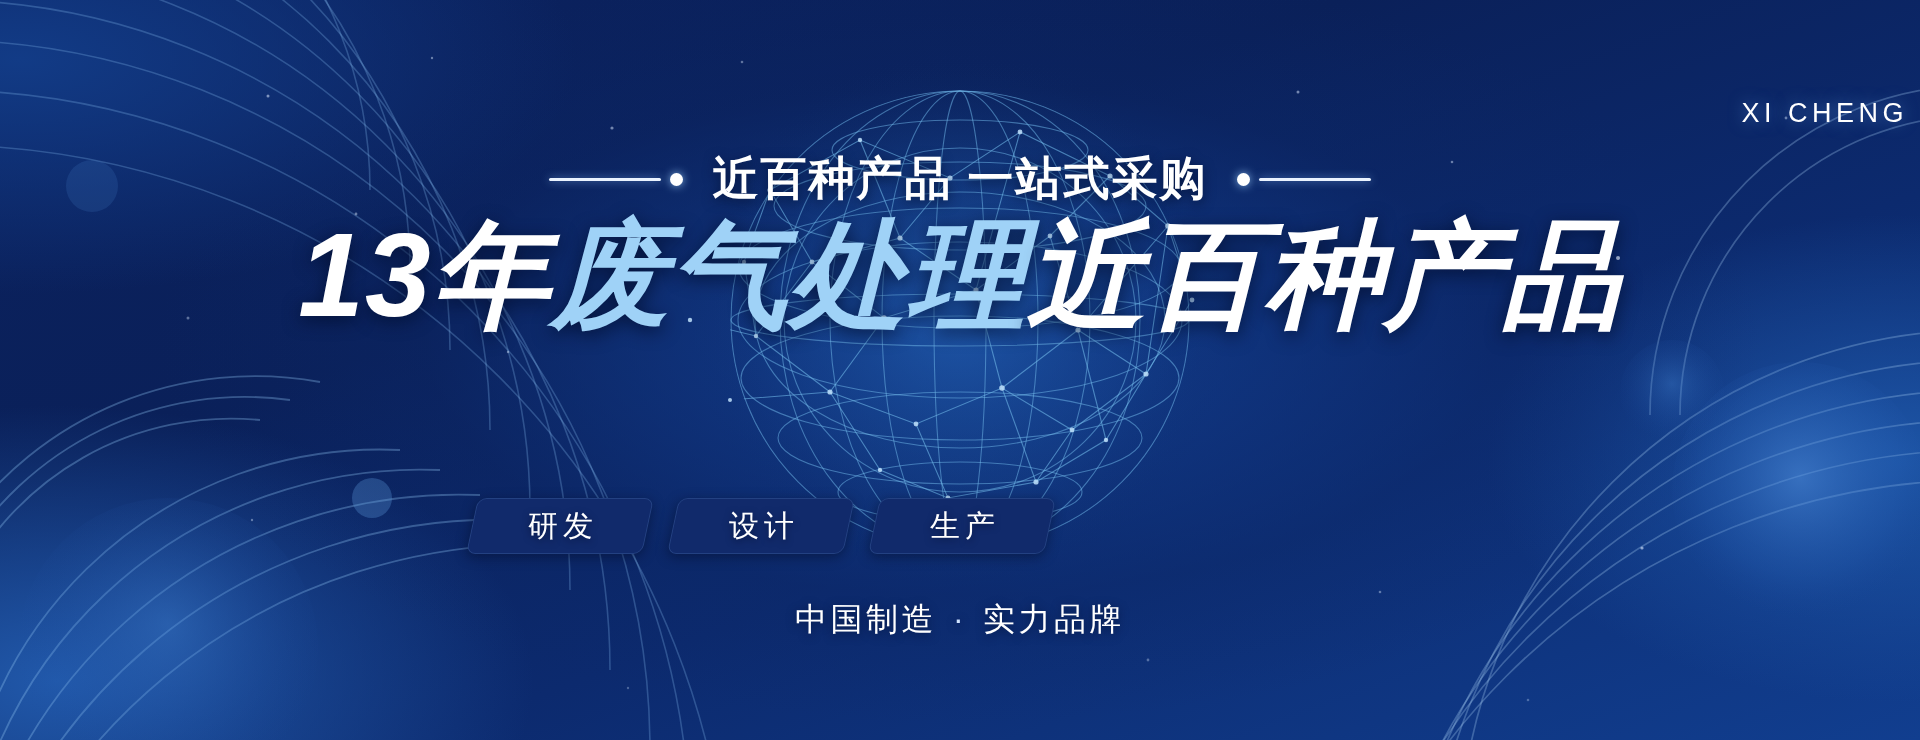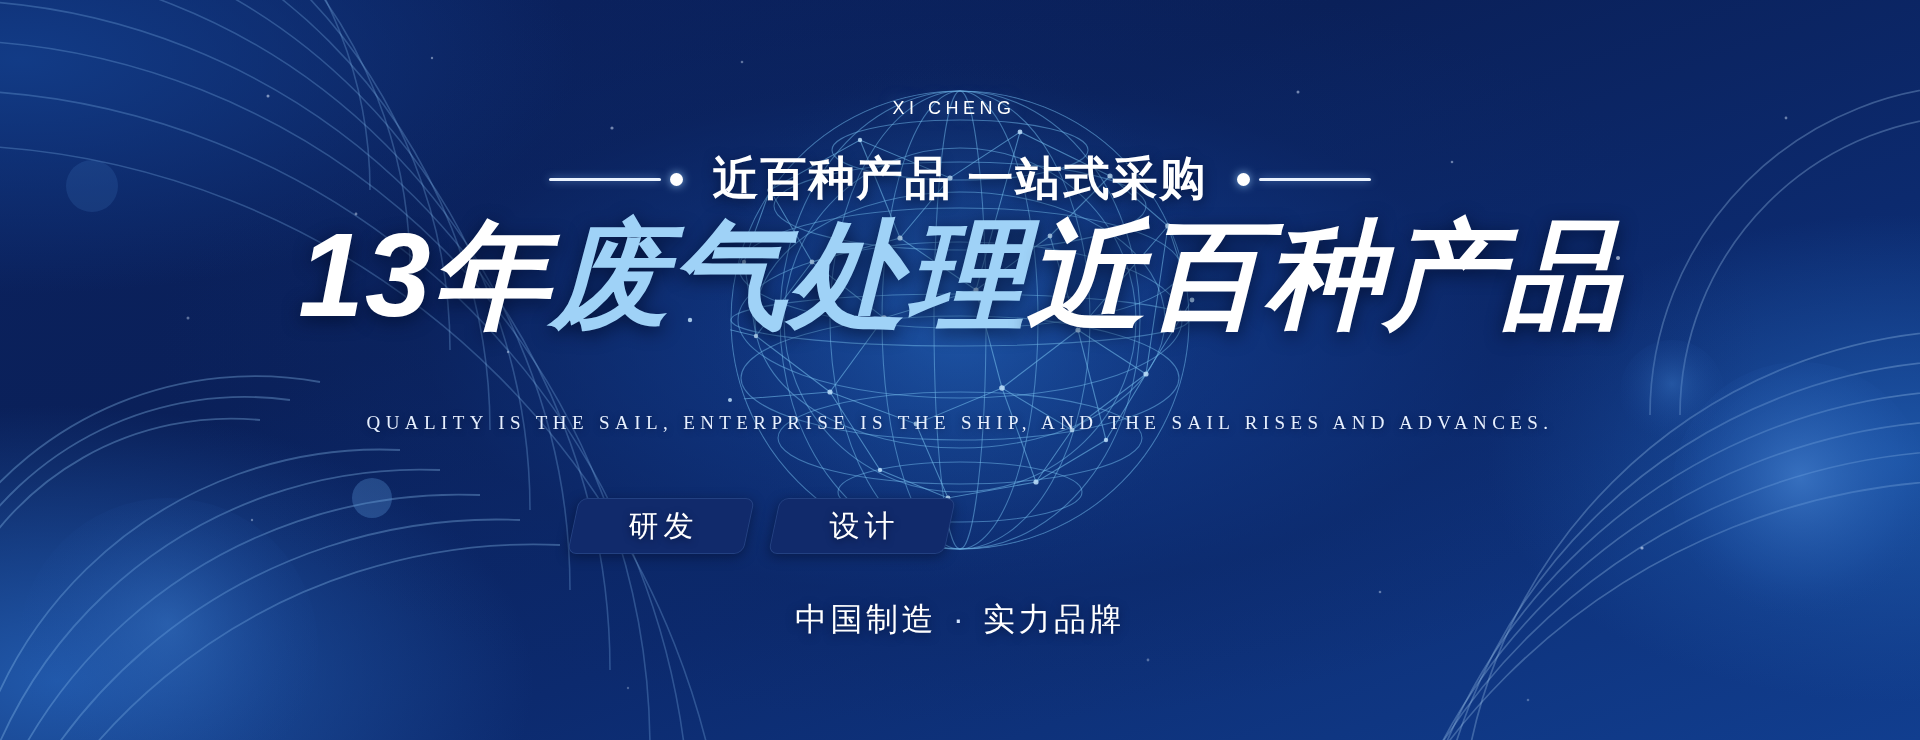--- a/index.html
+++ b/index.html
@@ -12,22 +12,22 @@
       radial-gradient(ellipse 36% 55% at 99% 62%, #1d55a6 0%, rgba(18,60,135,0) 60%),
       radial-gradient(ellipse 44% 48% at 1% 8%, #123b86 0%, rgba(12,40,104,0) 66%),
       linear-gradient(160deg,#0b2260 0%,#0a2059 34%,#0c2a6e 62%,#113e8f 100%);
   }
   .layer{position:absolute;left:0;top:0;width:1920px;height:740px;pointer-events:none;}
 
   
   #content{position:absolute;left:0;top:0;width:1920px;height:740px;}
 
   #brand{
-    position:absolute;top:98px;left:0;width:1908px;text-align:center;
-    color:#ffffff;font-size:18px;letter-spacing:4.5px;font-weight:400;
+    position:absolute;top:98px;left:0;width:1908px;text-align:right;
+    color:#ffffff;font-size:27px;letter-spacing:4.5px;font-weight:400;
     text-shadow:0 0 16px rgba(120,185,255,.55);
   }
 
   #subrow{
     position:absolute;top:148px;left:0;width:1920px;
     display:flex;align-items:center;justify-content:center;gap:30px;
   }
   .deco{display:flex;align-items:center;gap:0;}
   .deco .bar{width:112px;height:3px;background:#eaf3ff;border-radius:2px;
     box-shadow:0 0 8px rgba(150,200,255,.6);}
@@ -265,29 +265,31 @@
       <span class="deco right">
         <span class="dot"></span>
           <span class="bar"></span>
       </span>
     </div>
 
     <div id="headline">
       <span class="w">13年</span><span class="hl">废气处理</span><span class="w">近百种产品</span>
     </div>
 
-    <div id="tagline">QUALITY IS THE SAIL, ENTERPRISE IS THE SHIP, AND THE SAIL RISES AND ADVANCES.</div>
 
     <div id="tags">
       <div class="tag">
         <span>研发</span>
       </div>
       <div class="tag">
         <span>设计</span>
       </div>
+      <div class="tag">
+        <span>生产</span>
+      </div>
     </div>
 
     <div id="footline">
       <span>中国制造</span><span class="sep">·</span><span>实力品牌</span>
     </div>
 
   </div>
 </div>
 
 </body></html>

